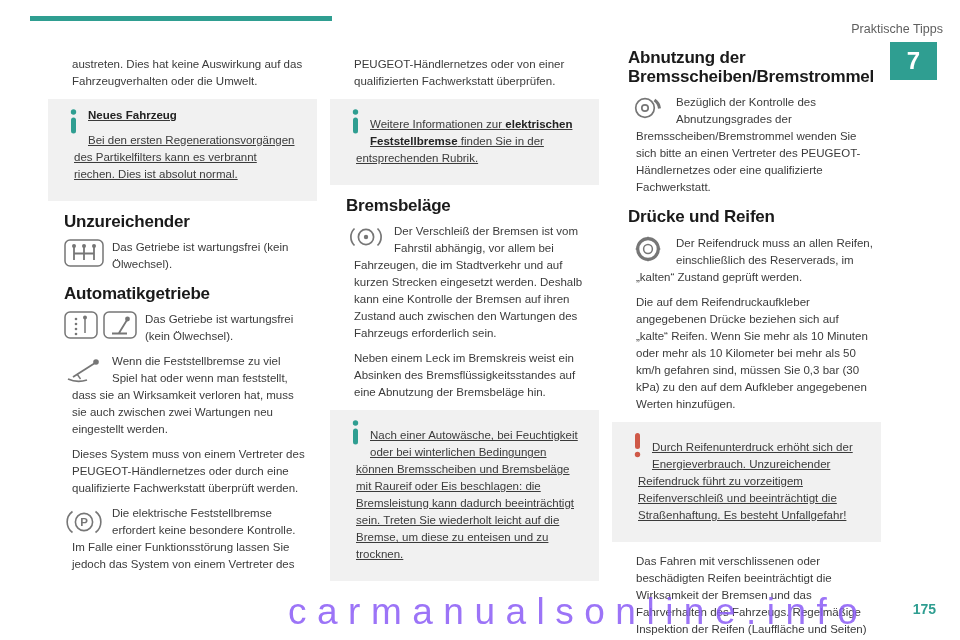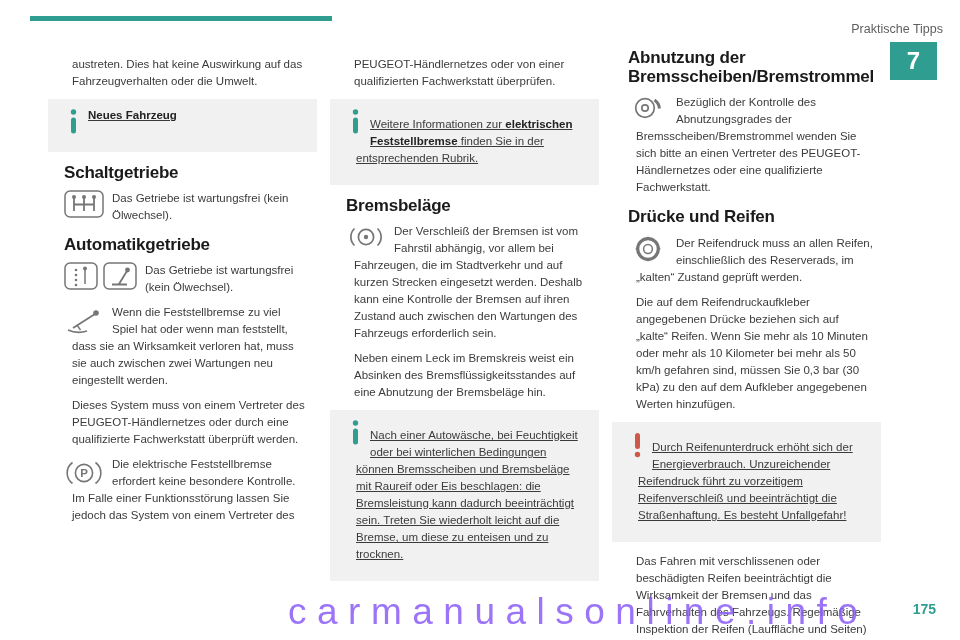--- a/index.html
+++ b/index.html
@@ -59,23 +59,24 @@
       <p class="body gap-b">austreten. Dies hat keine Auswirkung auf das Fahrzeugverhalten oder die Umwelt.</p>
 
       <div class="infobox">
         <span class="box-icon info-i">
           <svg width="11" height="26" viewBox="0 0 11 26" fill="currentColor">
             <circle cx="5.5" cy="3" r="2.7"></circle>
               <rect x="3" y="8.5" width="5" height="16" rx="2.5"></rect>
           </svg>
         </span>
         <span class="ib-title">Neues Fahrzeug</span>
-      </div>
-
-      <h2>Schaltgetriebe</h2>
+        <p class="body">Bei den ersten Regenerationsvorgängen des Partikelfilters kann es verbrannt riechen. Dies ist absolut normal.</p>
+      </div>
+
+      <h2>Unzureichender</h2>
       <span class="picto">
         <svg width="40" height="28" viewBox="0 0 40 28" fill="none" stroke="currentColor" stroke-width="1.5">
           <rect x="1" y="1" width="38" height="26" rx="5"></rect>
           <path d="M10 8v13M20 8v13M30 8v13M10 14.5h20" stroke-width="1.8"></path>
           <circle cx="10" cy="7" r="2" fill="currentColor" stroke="none"></circle>
           <circle cx="20" cy="7" r="2" fill="currentColor" stroke="none"></circle>
           <circle cx="30" cy="7" r="2" fill="currentColor" stroke="none"></circle>
         </svg>
       </span>
       <p class="body">Das Getriebe ist wartungsfrei (kein Ölwechsel).</p>

